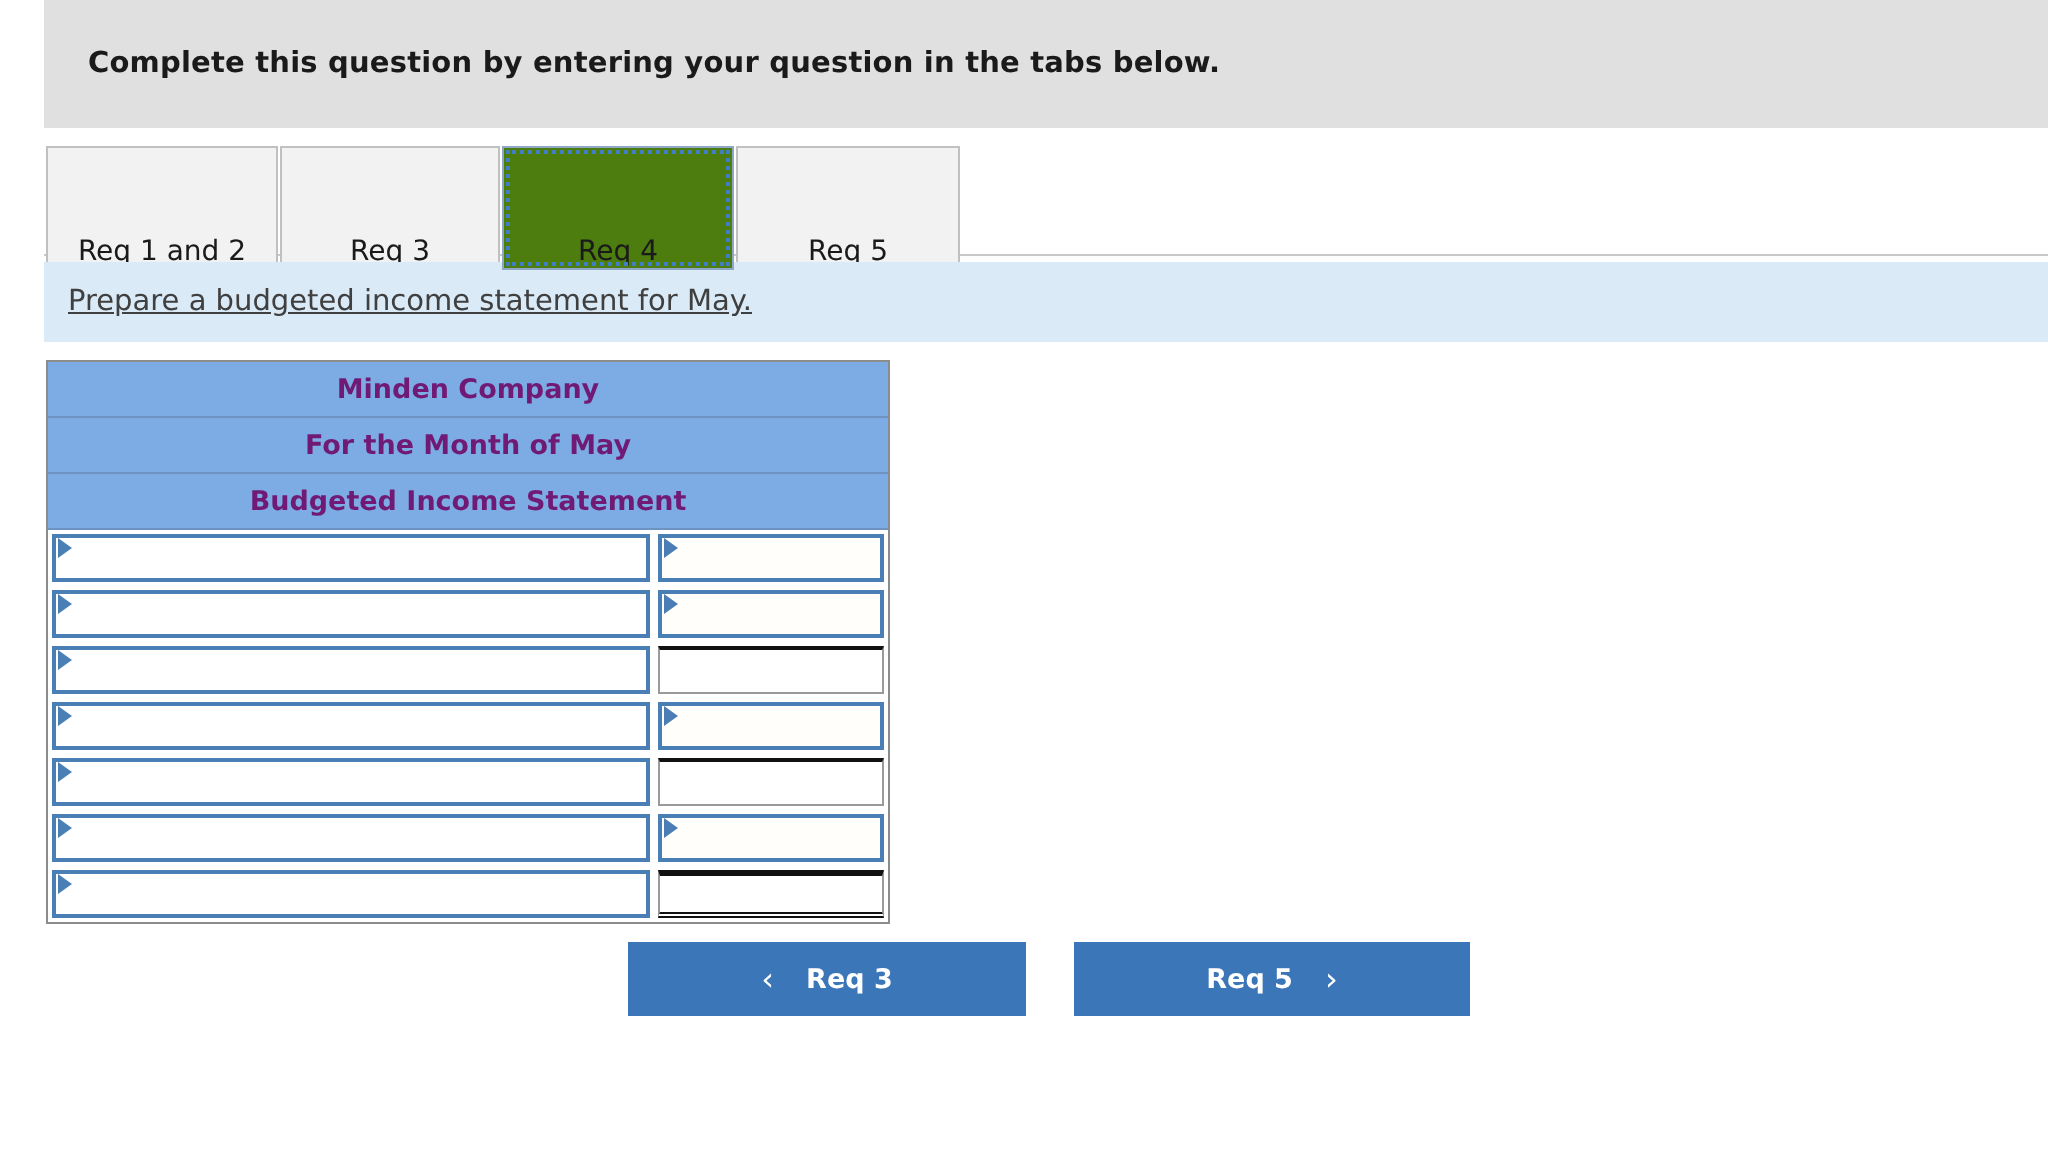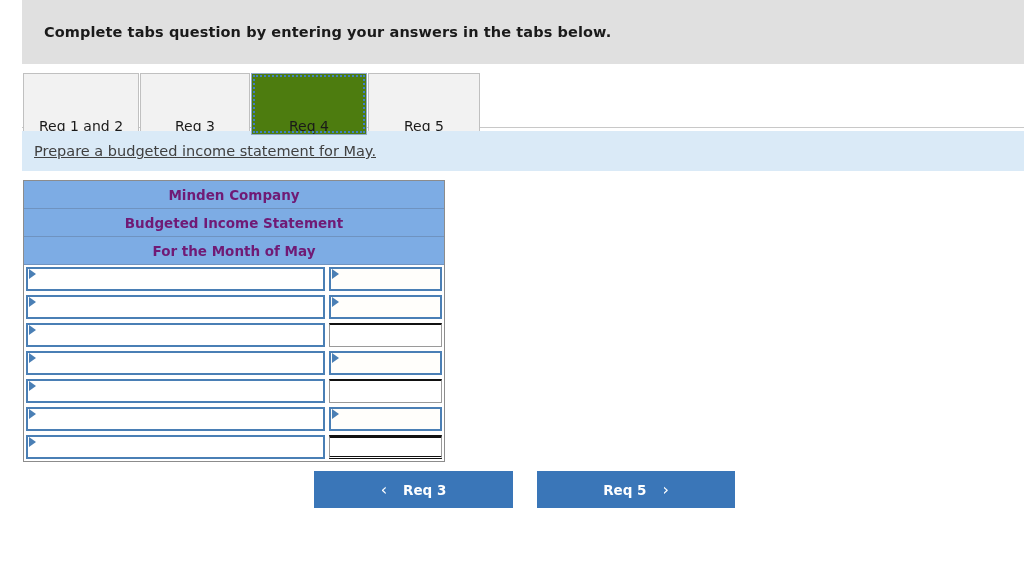--- a/index.html
+++ b/index.html
@@ -164,21 +164,21 @@
     border: none;
   }
   .btn-prev { left: 314px; top: 471px; width: 199px; }
   .btn-next { left: 537px; top: 471px; width: 198px; }
   .chev { font-size: 16px; font-weight: normal; line-height: 1; }
 </style>
 </head>
 <body>
 
 <div class="top-banner">
-  <div class="top-banner-text">Complete tabs question by entering your answers in the tabs below.</div>
+  <div class="top-banner-text">Complete this question by entering your question in the tabs below.</div>
 </div>
 
 <div class="tabstrip">
   <div class="tabstrip-baseline"></div>
   <div class="tab tab-t1">
     <span>Req 1 and 2</span>
   </div>
   <div class="tab tab-t2">
     <span>Req 3</span>
   </div>
@@ -193,24 +193,24 @@
 <div class="prompt-bar">
   <div class="prompt-text">Prepare a budgeted income statement for May.</div>
 </div>
 
 <div class="stmt">
 
   <div class="stmt-head">
     <span>Minden Company</span>
   </div>
   <div class="stmt-head">
+    <span>For the Month of May</span>
+  </div>
+  <div class="stmt-head">
     <span>Budgeted Income Statement</span>
-  </div>
-  <div class="stmt-head">
-    <span>For the Month of May</span>
   </div>
 
   <div class="stmt-row">
     <div class="cell cell-label">
       <div class="inputbox">
         <span class="marker"></span>
       </div>
     </div>
     <div class="cell cell-amt">
       <div class="inputbox amt-tint">

